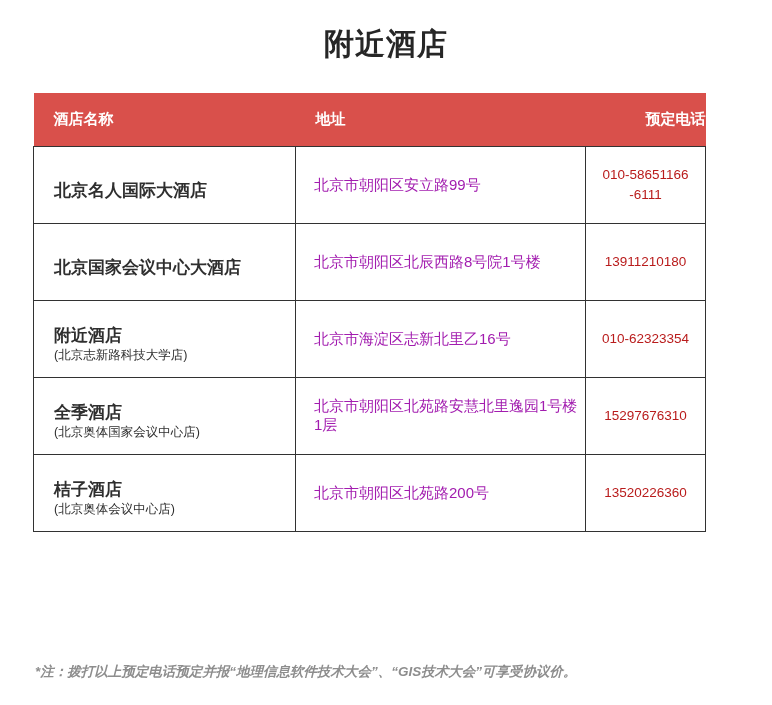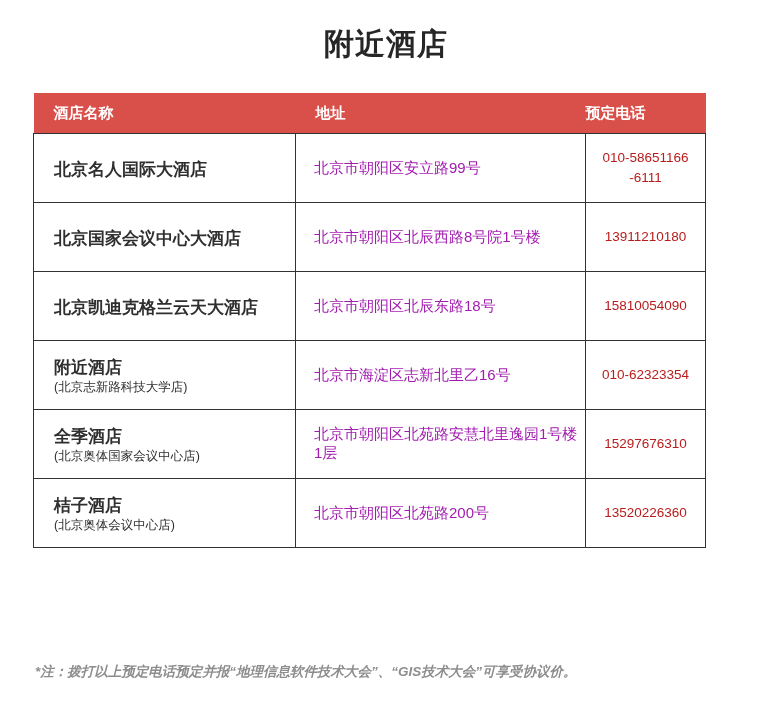--- a/index.html
+++ b/index.html
@@ -39,37 +39,37 @@
   }
   col.c-name  { width: 262px; }
   col.c-addr  { width: 290px; }
   col.c-phone { width: 120px; }
 
   thead th {
     background: #d9504b;
     color: #ffffff;
     font-size: 15px;
     font-weight: bold;
-    height: 40px;
+    height: 53px;
     text-align: left;
     padding: 0 0 0 20px;
     border: none;
   }
   thead th.h-phone {
-    text-align: left;
+    text-align: right;
     padding: 0;
   }
   tbody td {
     border: 1px solid #323232;
     height: 64px;
     vertical-align: middle;
     background: #ffffff;
   }
   td.cell-name {
-    padding: 4px 6px 0 20px;
+    padding: 12px 6px 0 20px;
     color: #2f2f2f;
   }
   .hotel-name {
     font-size: 17px;
     font-weight: bold;
     line-height: 1.2;
   }
   .hotel-branch {
     font-size: 12.5px;
     font-weight: normal;
@@ -133,28 +133,20 @@
       <tr>
         <td class="cell-name">
           <div class="hotel-name">北京国家会议中心大酒店</div>
 
         </td>
         <td class="cell-addr">北京市朝阳区北辰西路8号院1号楼</td>
         <td class="cell-phone">13911210180</td>
       </tr>
       <tr>
         <td class="cell-name">
-          <div class="hotel-name">北京凯迪克格兰云天大酒店</div>
-
-        </td>
-        <td class="cell-addr">北京市朝阳区北辰东路18号</td>
-        <td class="cell-phone">15810054090</td>
-      </tr>
-      <tr>
-        <td class="cell-name">
           <div class="hotel-name">附近酒店</div>
           <div class="hotel-branch">(北京志新路科技大学店)</div>
         </td>
         <td class="cell-addr">北京市海淀区志新北里乙16号</td>
         <td class="cell-phone">010-62323354</td>
       </tr>
       <tr>
         <td class="cell-name">
           <div class="hotel-name">全季酒店</div>
           <div class="hotel-branch">(北京奥体国家会议中心店)</div>

